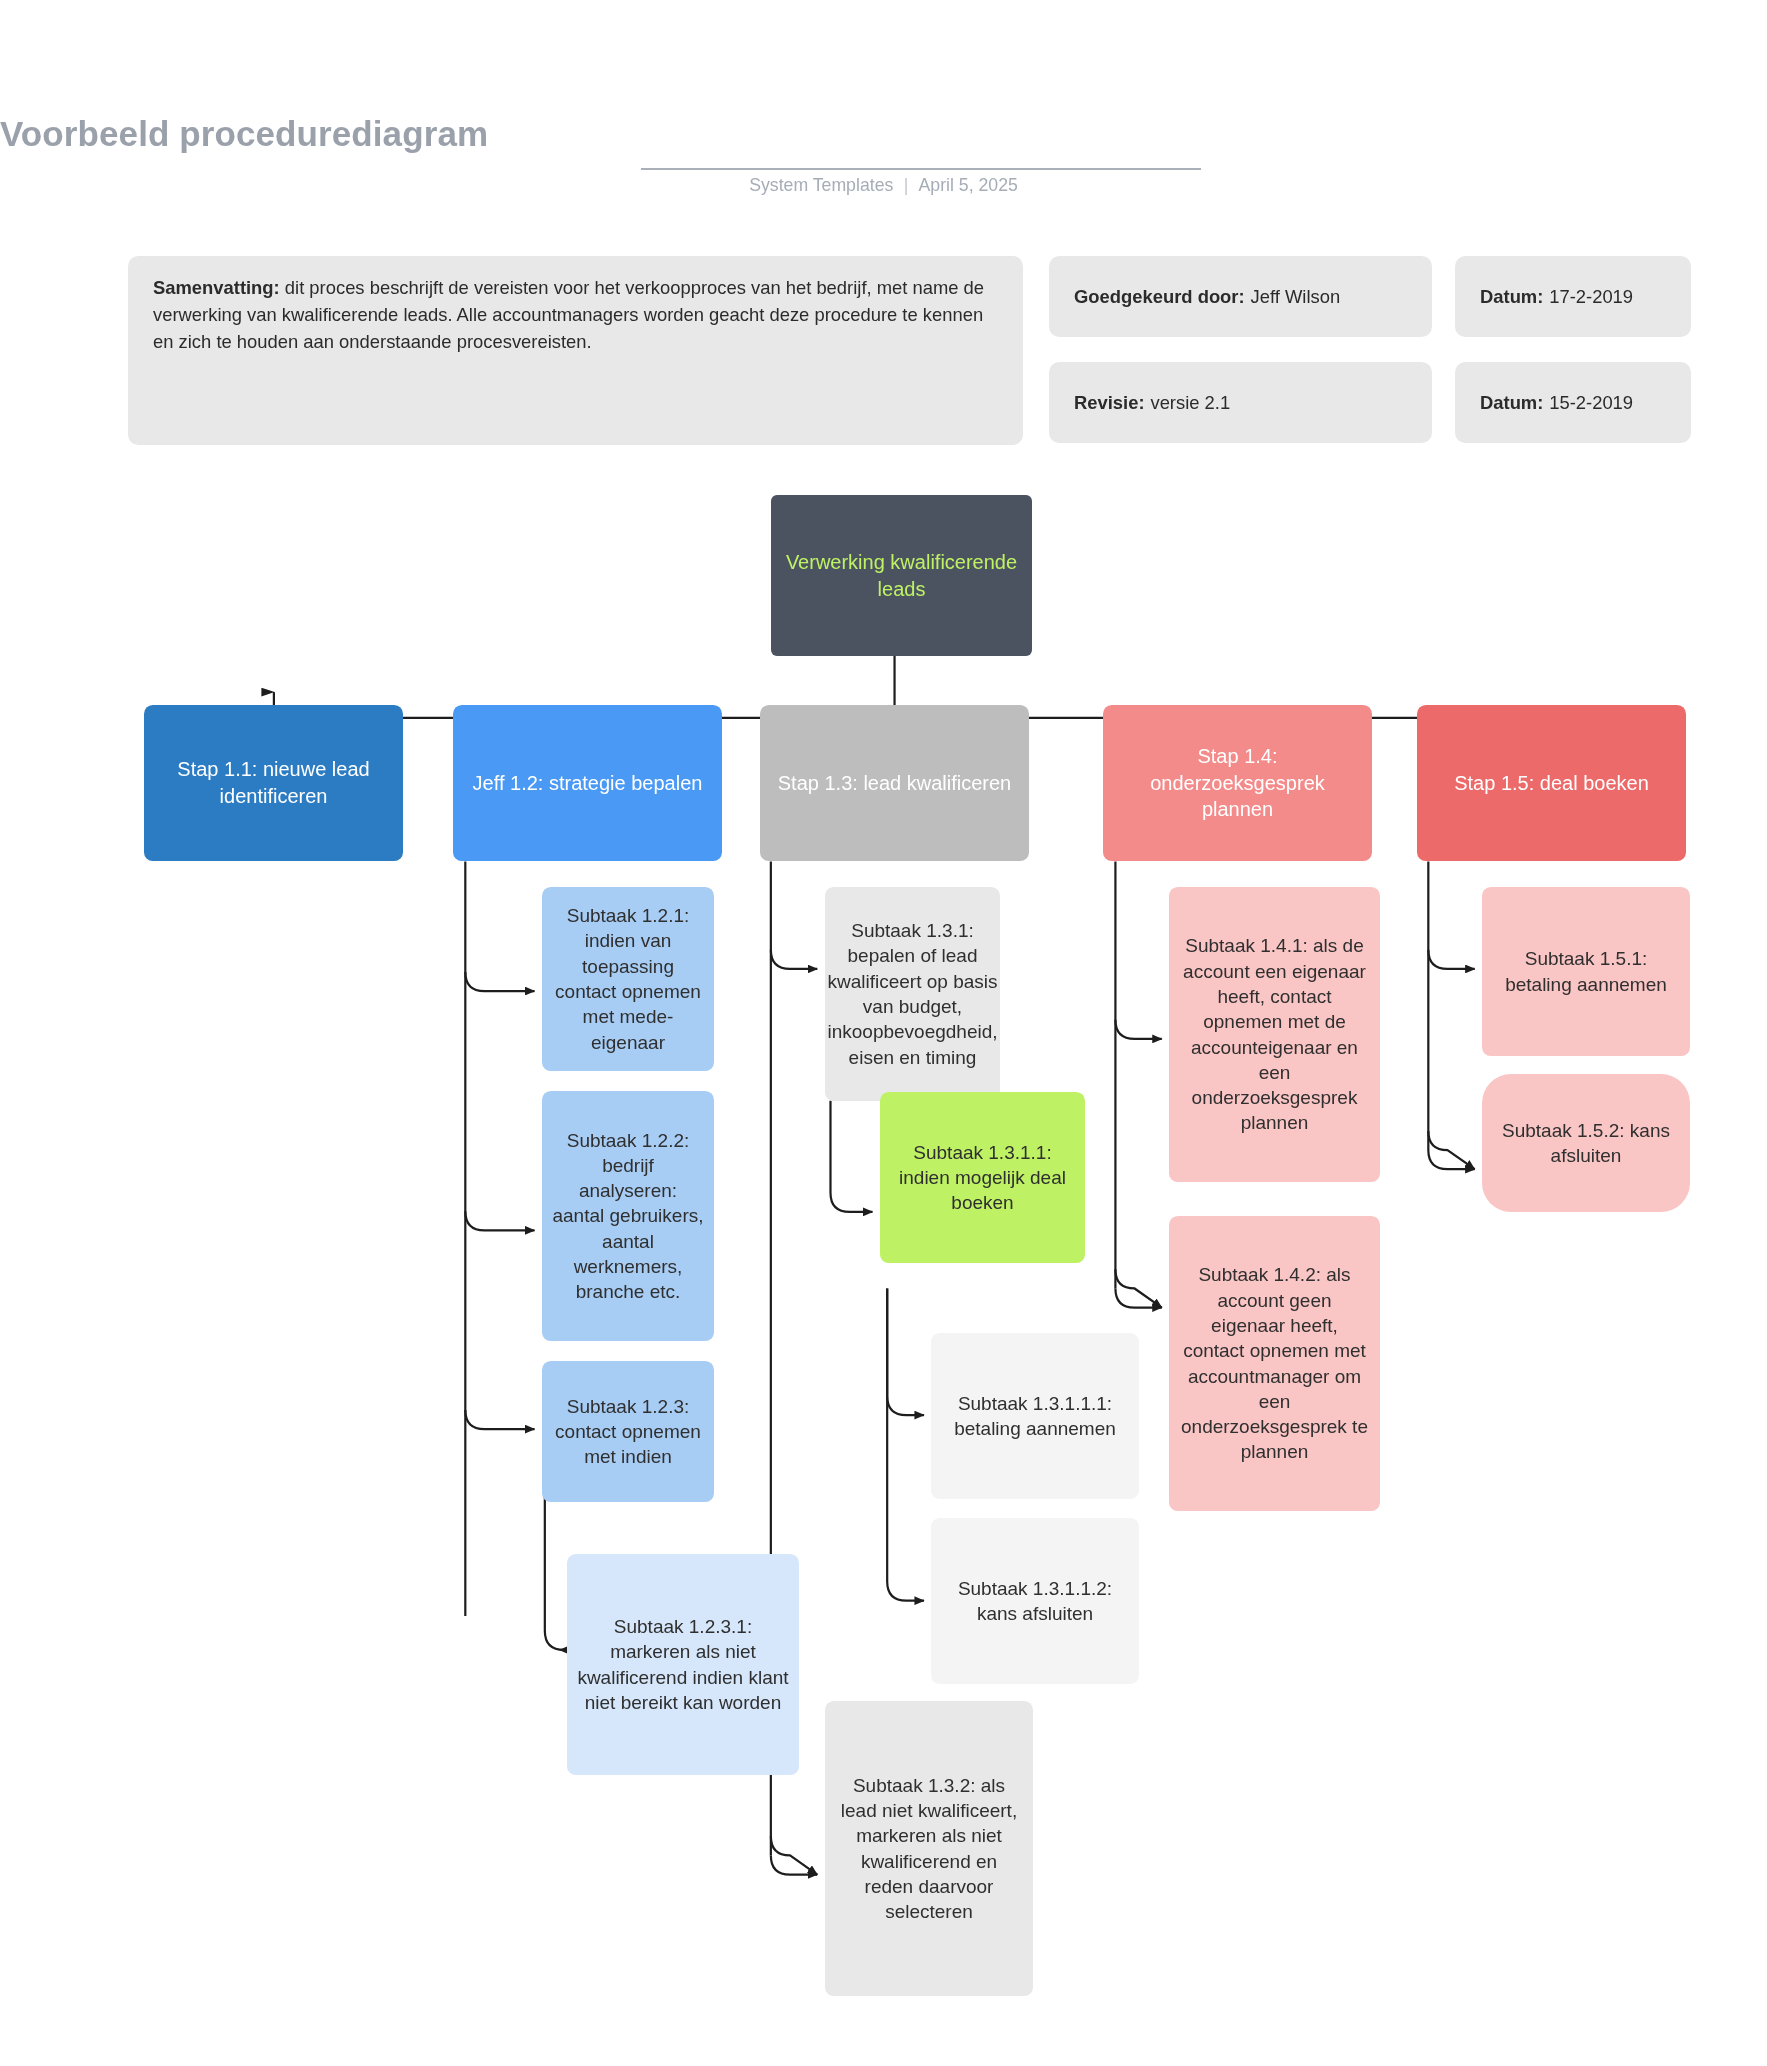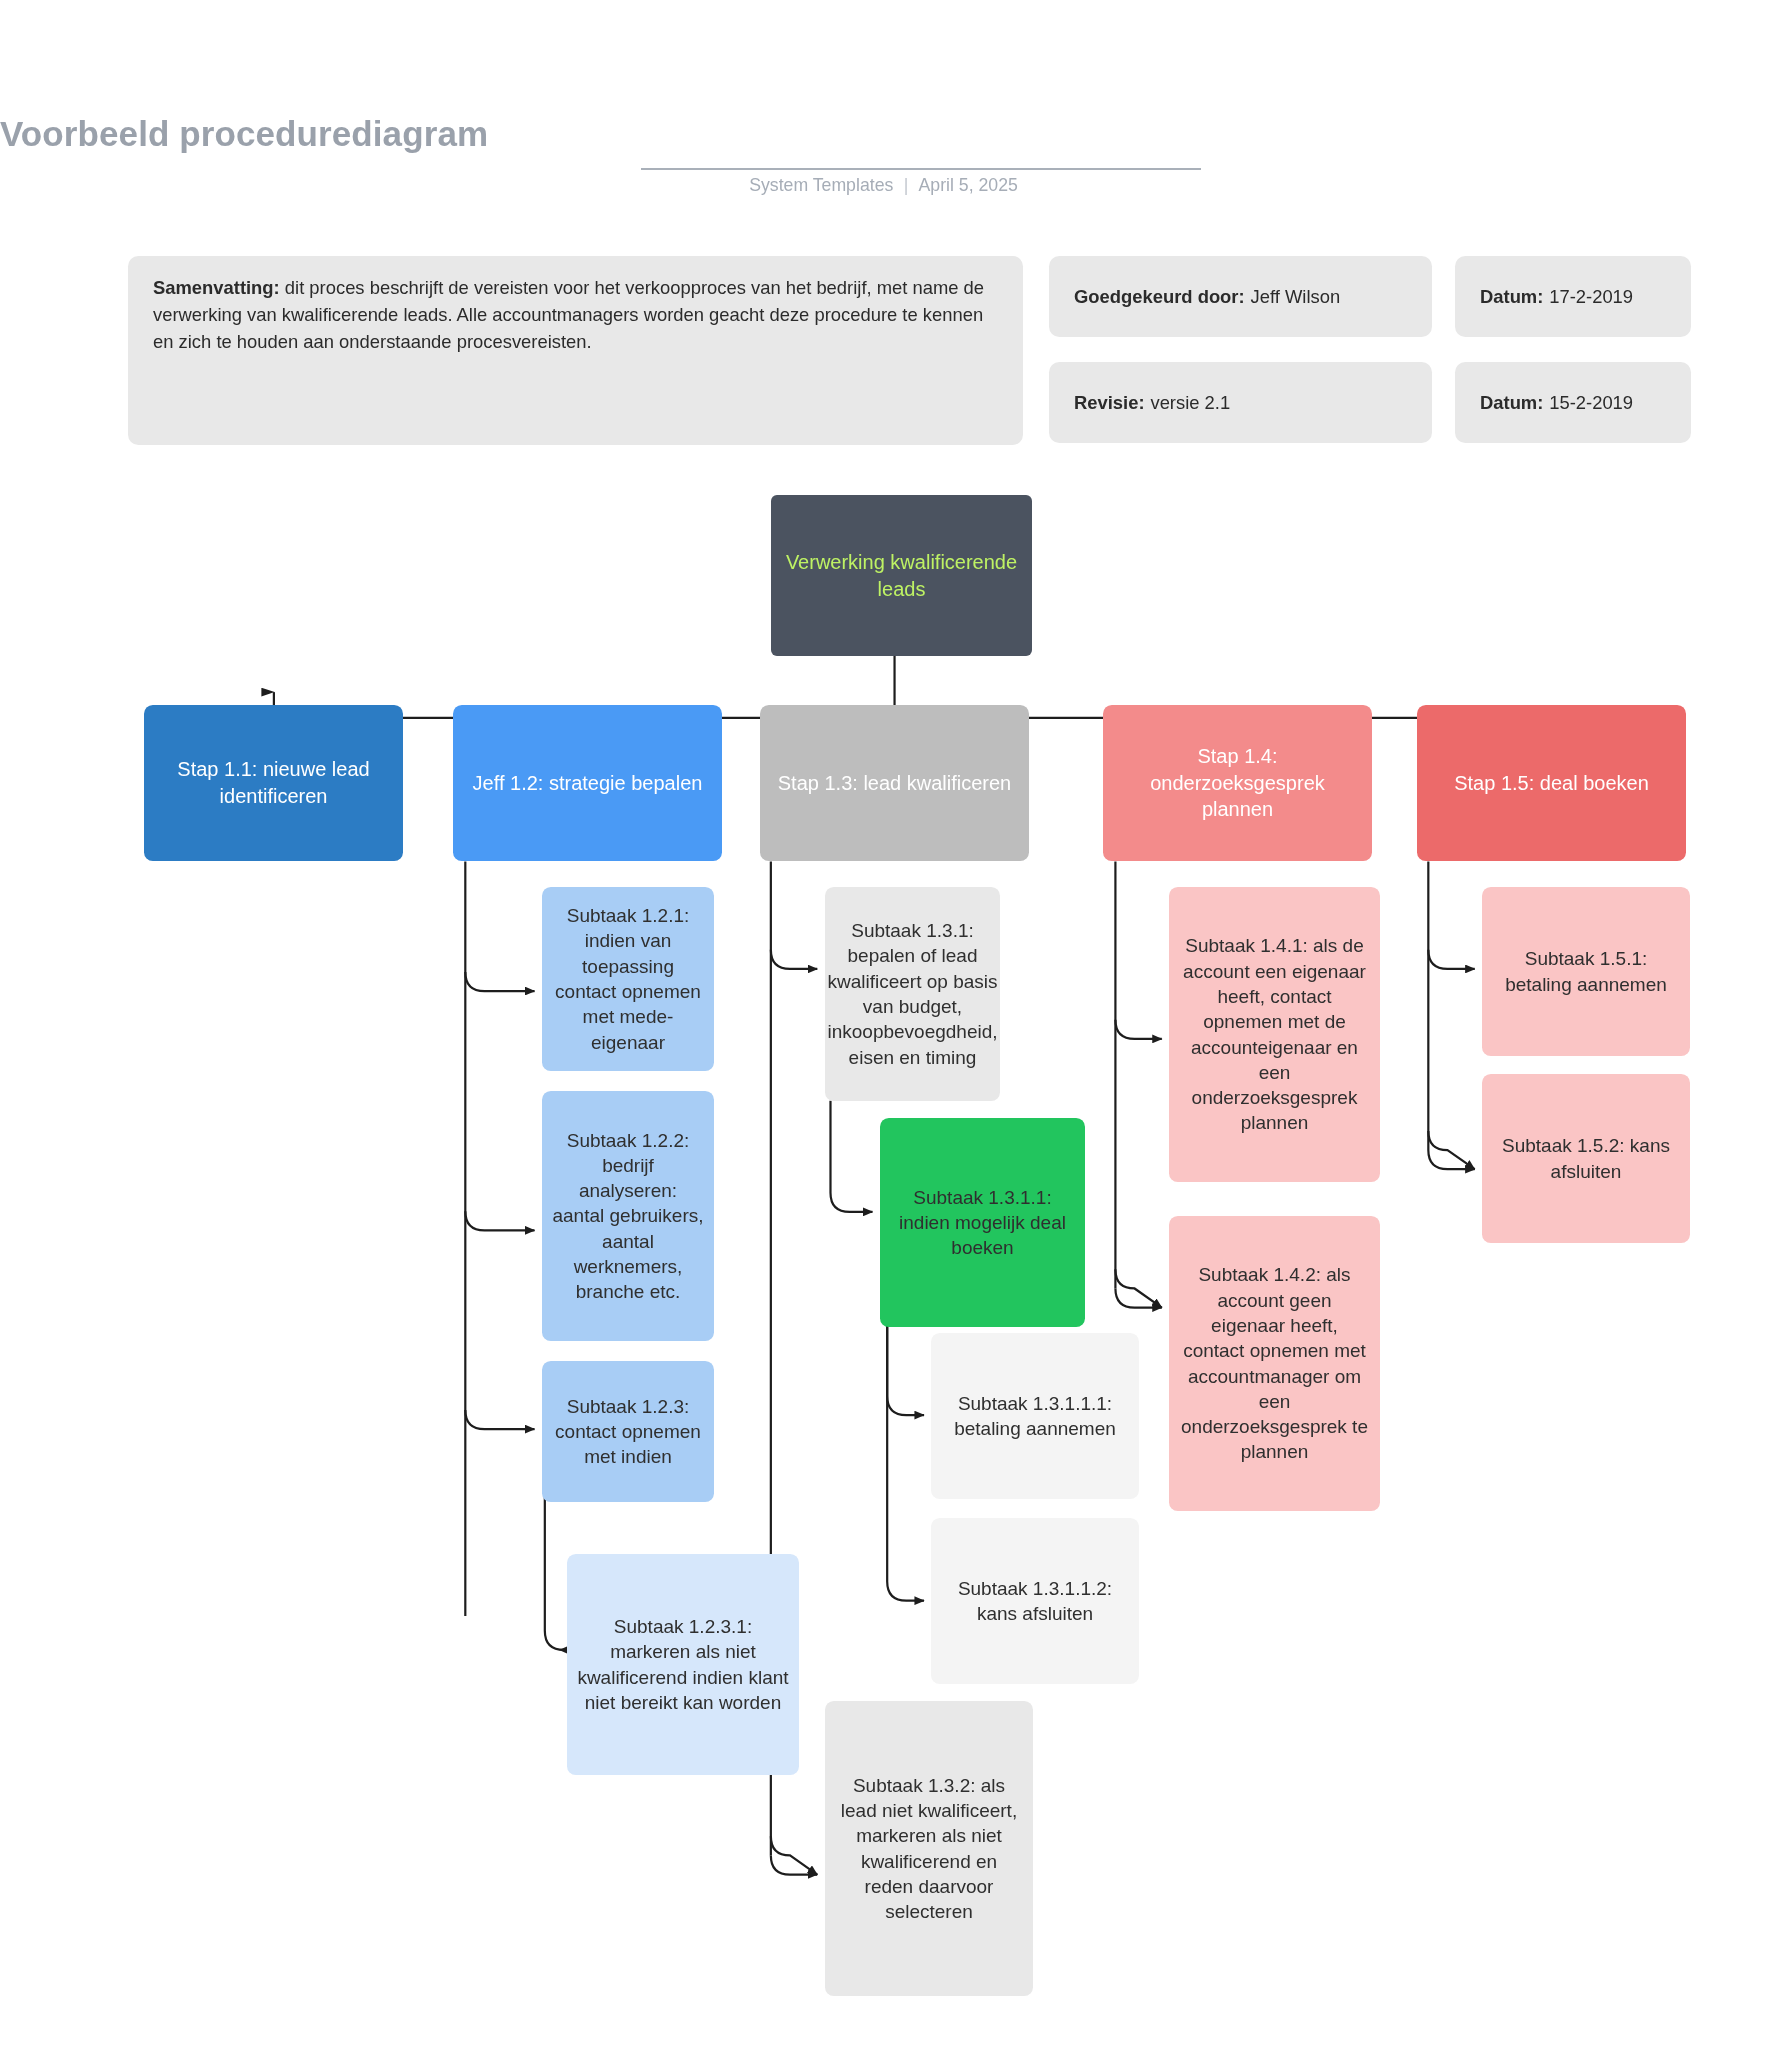--- a/index.html
+++ b/index.html
@@ -251,21 +251,21 @@
 </div>
 
 <div class="node node-sub" style="left:567px; top:1554px; width:232px; height:221px; background:#d6e7fb;">
   <span>Subtaak 1.2.3.1: markeren als niet kwalificerend indien klant niet bereikt kan worden</span>
 </div>
 
 <div class="node node-sub" style="left:825px; top:887px; width:175px; height:214px; background:#e8e8e8;">
   <span>Subtaak 1.3.1: bepalen of lead kwalificeert op basis van budget, inkoopbevoegdheid, eisen en timing</span>
 </div>
 
-<div class="node node-sub" style="left:880px; top:1118px; width:205px; height:209px; background:#22c55e;">
+<div class="node node-sub" style="left:880px; top:1092px; width:205px; height:171px; background:#bef264;">
   <span>Subtaak 1.3.1.1: indien mogelijk deal boeken</span>
 </div>
 
 <div class="node node-sub" style="left:931px; top:1333px; width:208px; height:166px; background:#f4f4f4;">
   <span>Subtaak 1.3.1.1.1: betaling aannemen</span>
 </div>
 
 <div class="node node-sub" style="left:931px; top:1518px; width:208px; height:166px; background:#f4f4f4;">
   <span>Subtaak 1.3.1.1.2: kans afsluiten</span>
 </div>
@@ -279,16 +279,16 @@
 </div>
 
 <div class="node node-sub" style="left:1169px; top:1216px; width:211px; height:295px; background:#fac5c5;">
   <span>Subtaak 1.4.2: als account geen eigenaar heeft, contact opnemen met accountmanager om een onderzoeksgesprek te plannen</span>
 </div>
 
 <div class="node node-sub" style="left:1482px; top:887px; width:208px; height:169px; background:#fac5c5;">
   <span>Subtaak 1.5.1: betaling aannemen</span>
 </div>
 
-<div class="node node-sub" style="left:1482px; top:1074px; width:208px; height:169px; background:#fac5c5;">
+<div class="node node-sub" style="left:1482px; top:1074px; width:208px; height:138px; background:#fac5c5;border-radius:29px;">
   <span>Subtaak 1.5.2: kans afsluiten</span>
 </div>
 
 
 </body></html>

